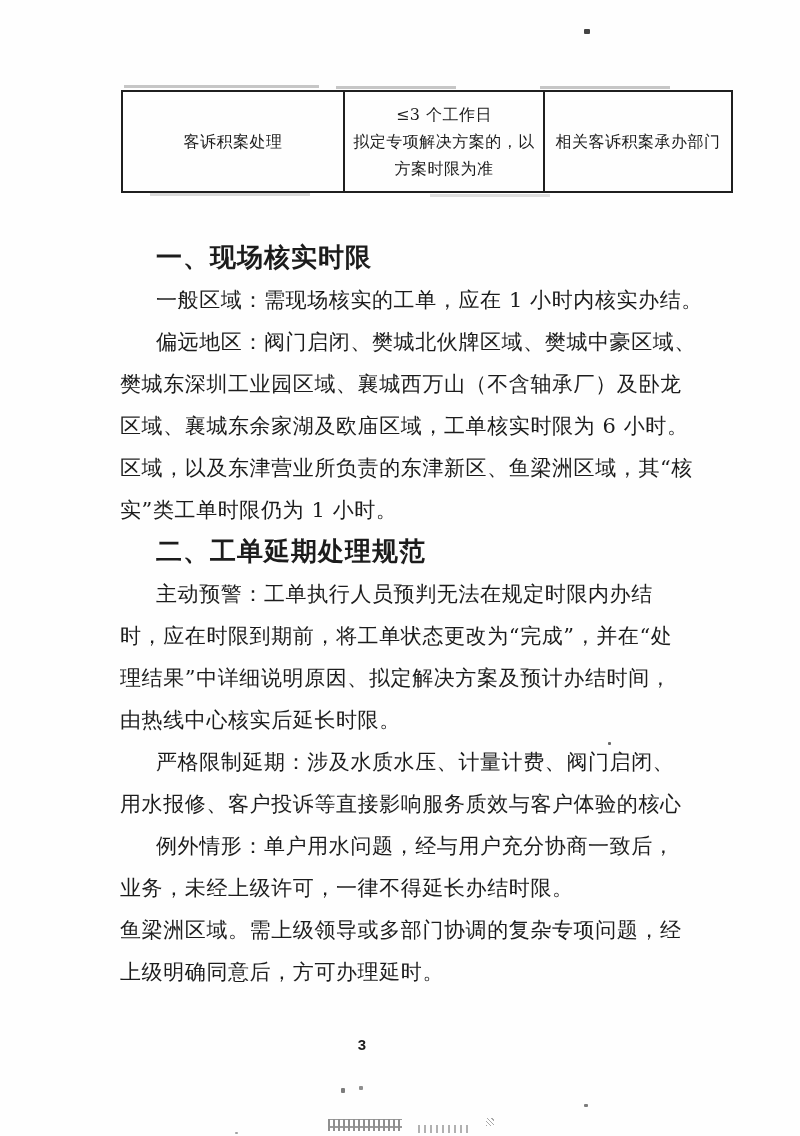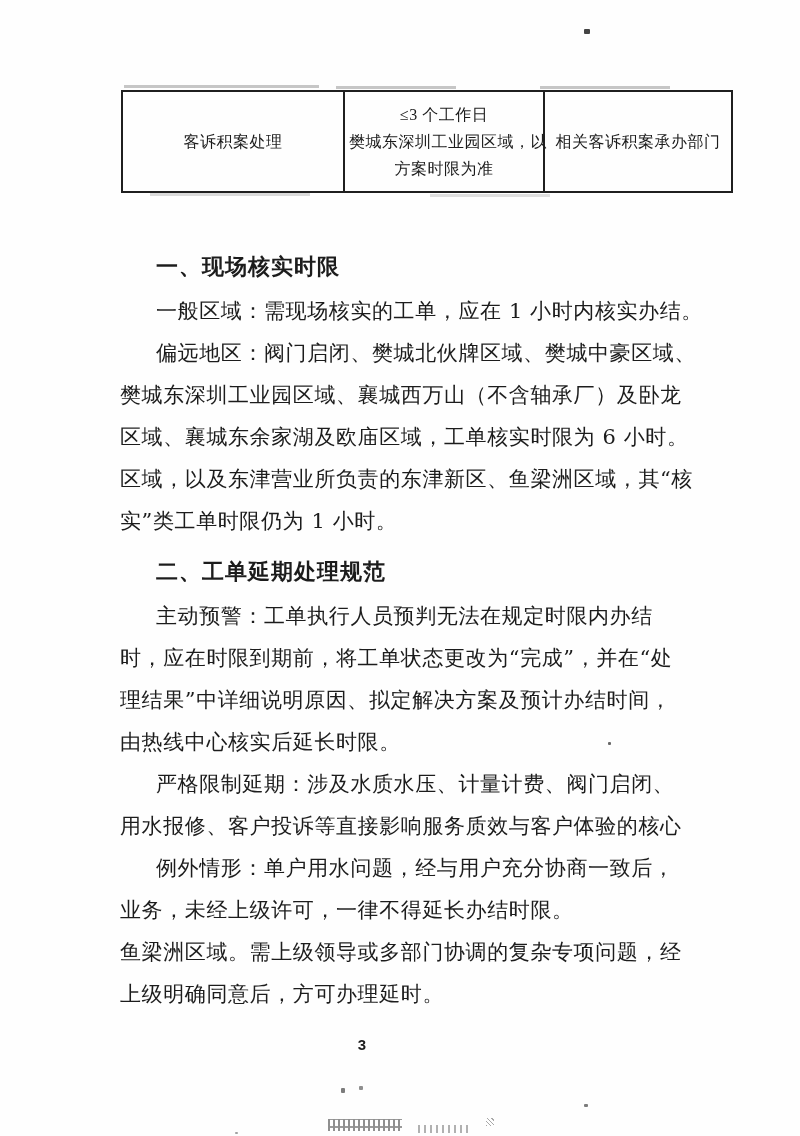--- a/index.html
+++ b/index.html
@@ -31,21 +31,21 @@
   .doc-table td {
     border: 2px solid #1f1f1f;
     text-align: center;
     vertical-align: middle;
     padding: 2px 4px;
     font-size: 16px;
     letter-spacing: 0.5px;
     line-height: 27px;
   }
   .col-item { width: 212px; border-radius: 9px; }
-  .col-limit { width: 190px; font-family: Liberation Serif, serif; }
+  .col-limit { width: 190px; }
   .col-dept { width: 178px; }
   .cell-line { white-space: nowrap; }
 
   
   .table-top-smudge {
     position: absolute;
     height: 3px;
     background: #9a9a9a;
     opacity: 0.55;
     filter: blur(0.6px);
@@ -65,25 +65,24 @@
     font-size: 21px;
     letter-spacing: 0.6px;
   }
   .line {
     height: 42px;
     line-height: 42px;
     white-space: nowrap;
   }
   .indent { text-indent: 36px; }
   .heading {
-    font-family: Liberation Mono, monospace;
+    font-family: Liberation Serif, serif;
     font-weight: 700;
-    font-size: 22px;
+    font-size: 26px;
     letter-spacing: 1px;
-    margin-top: 11px;
   }
 
   
   .page-number {
     position: absolute;
     left: 352px;
     top: 1036px;
     width: 20px;
     text-align: center;
     font-family: "Liberation Sans", sans-serif;
@@ -137,21 +136,21 @@
   <div class="table-top-smudge smudge-e"></div>
 
   <table class="doc-table">
     <tbody>
         <tr>
       <td class="col-item">
         <div class="cell-line">客诉积案处理</div>
       </td>
       <td class="col-limit">
         <div class="cell-line">≤3 个工作日</div>
-        <div class="cell-line">樊城东深圳工业园区域，以</div>
+        <div class="cell-line">拟定专项解决方案的，以</div>
         <div class="cell-line">方案时限为准</div>
       </td>
       <td class="col-dept">
         <div class="cell-line">相关客诉积案承办部门</div>
       </td>
     </tr>
   </tbody>
     </table>
 
   <div class="body-text">

